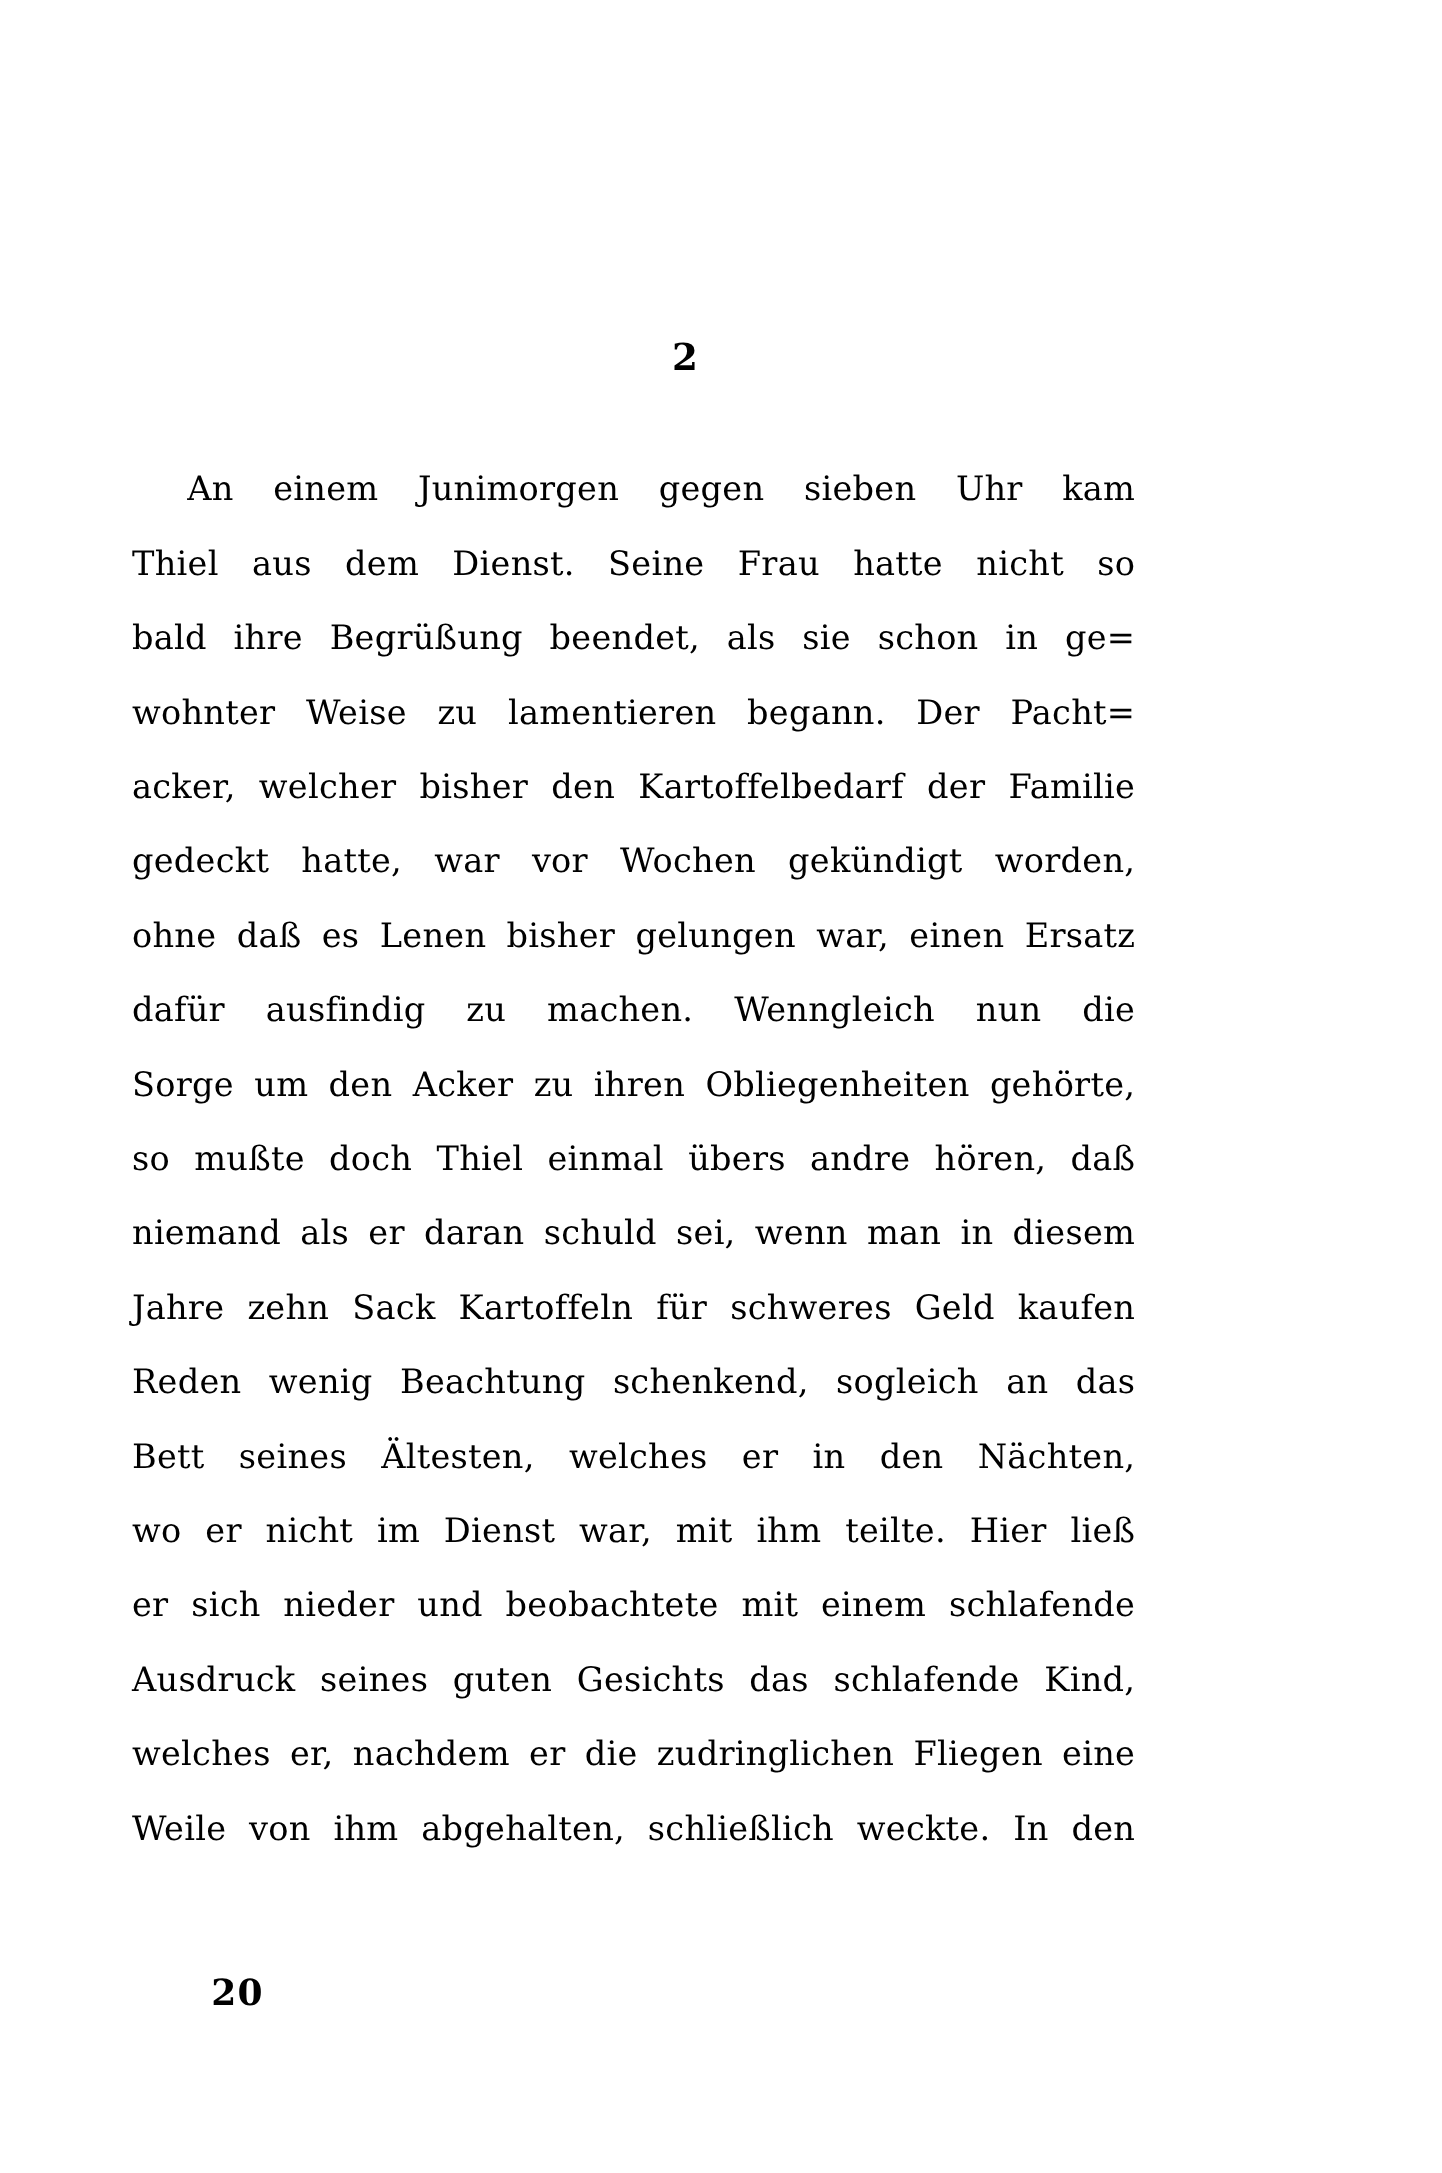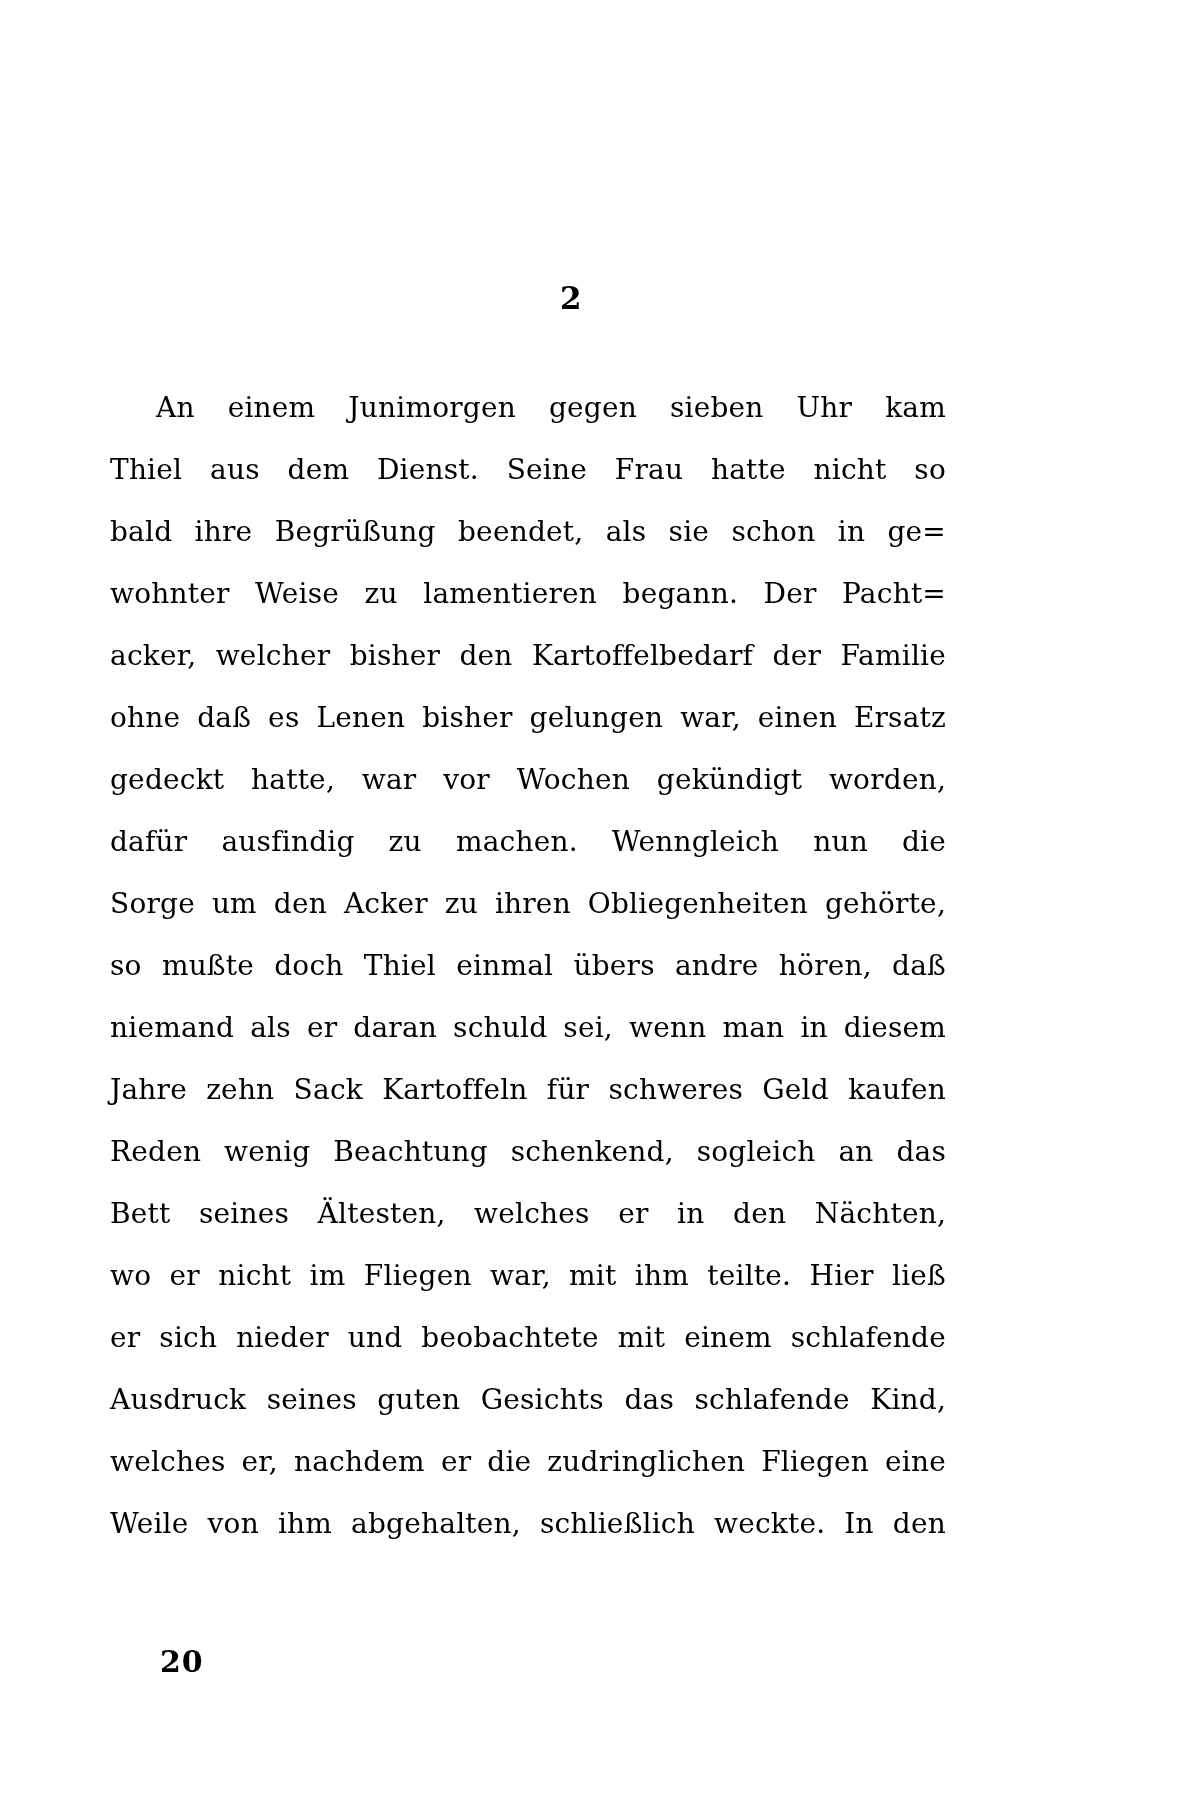--- a/index.html
+++ b/index.html
@@ -40,50 +40,50 @@
     text-align: justify;
     text-align-last: justify;
     letter-spacing: 0.2px;
     word-spacing: 2px;
   }
   .line.indent {
     padding-left: 46px;
   }
   .page-number {
     position: absolute;
-    left: 160px;
+    left: 176px;
     top: 1644px;
     font-size: 30px;
     font-weight: 700;
     letter-spacing: 1px;
   }
 </style>
 </head>
 <body>
 
 <div class="page">
 
   <div class="chapter-number">2</div>
 
   <div class="text-block">
     <p class="line indent">An einem Junimorgen gegen sieben Uhr kam</p>
     <p class="line">Thiel aus dem Dienst. Seine Frau hatte nicht so</p>
     <p class="line">bald ihre Begrüßung beendet, als sie schon in ge=</p>
     <p class="line">wohnter Weise zu lamentieren begann. Der Pacht=</p>
     <p class="line">acker, welcher bisher den Kartoffelbedarf der Familie</p>
+    <p class="line">gedeckt hatte, war vor Wochen gekündigt worden,</p>
     <p class="line">ohne daß es Lenen bisher gelungen war, einen Ersatz</p>
-    <p class="line">gedeckt hatte, war vor Wochen gekündigt worden,</p>
     <p class="line">dafür ausfindig zu machen. Wenngleich nun die</p>
     <p class="line">Sorge um den Acker zu ihren Obliegenheiten gehörte,</p>
     <p class="line">so mußte doch Thiel einmal übers andre hören, daß</p>
     <p class="line">niemand als er daran schuld sei, wenn man in diesem</p>
     <p class="line">Jahre zehn Sack Kartoffeln für schweres Geld kaufen</p>
     <p class="line">Reden wenig Beachtung schenkend, sogleich an das</p>
     <p class="line">Bett seines Ältesten, welches er in den Nächten,</p>
-    <p class="line">wo er nicht im Fliegen war, mit ihm teilte. Hier ließ</p>
+    <p class="line">wo er nicht im Dienst war, mit ihm teilte. Hier ließ</p>
     <p class="line">er sich nieder und beobachtete mit einem schlafende</p>
     <p class="line">Ausdruck seines guten Gesichts das schlafende Kind,</p>
     <p class="line">welches er, nachdem er die zudringlichen Fliegen eine</p>
     <p class="line">Weile von ihm abgehalten, schließlich weckte. In den</p>
   </div>
 
   <div class="page-number">20</div>
 
 </div>
 

